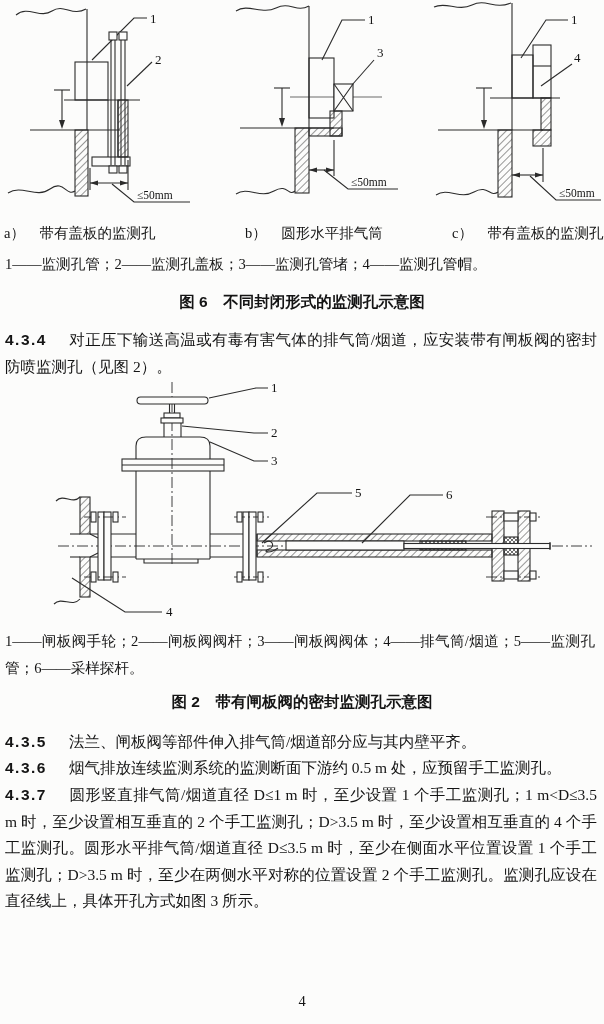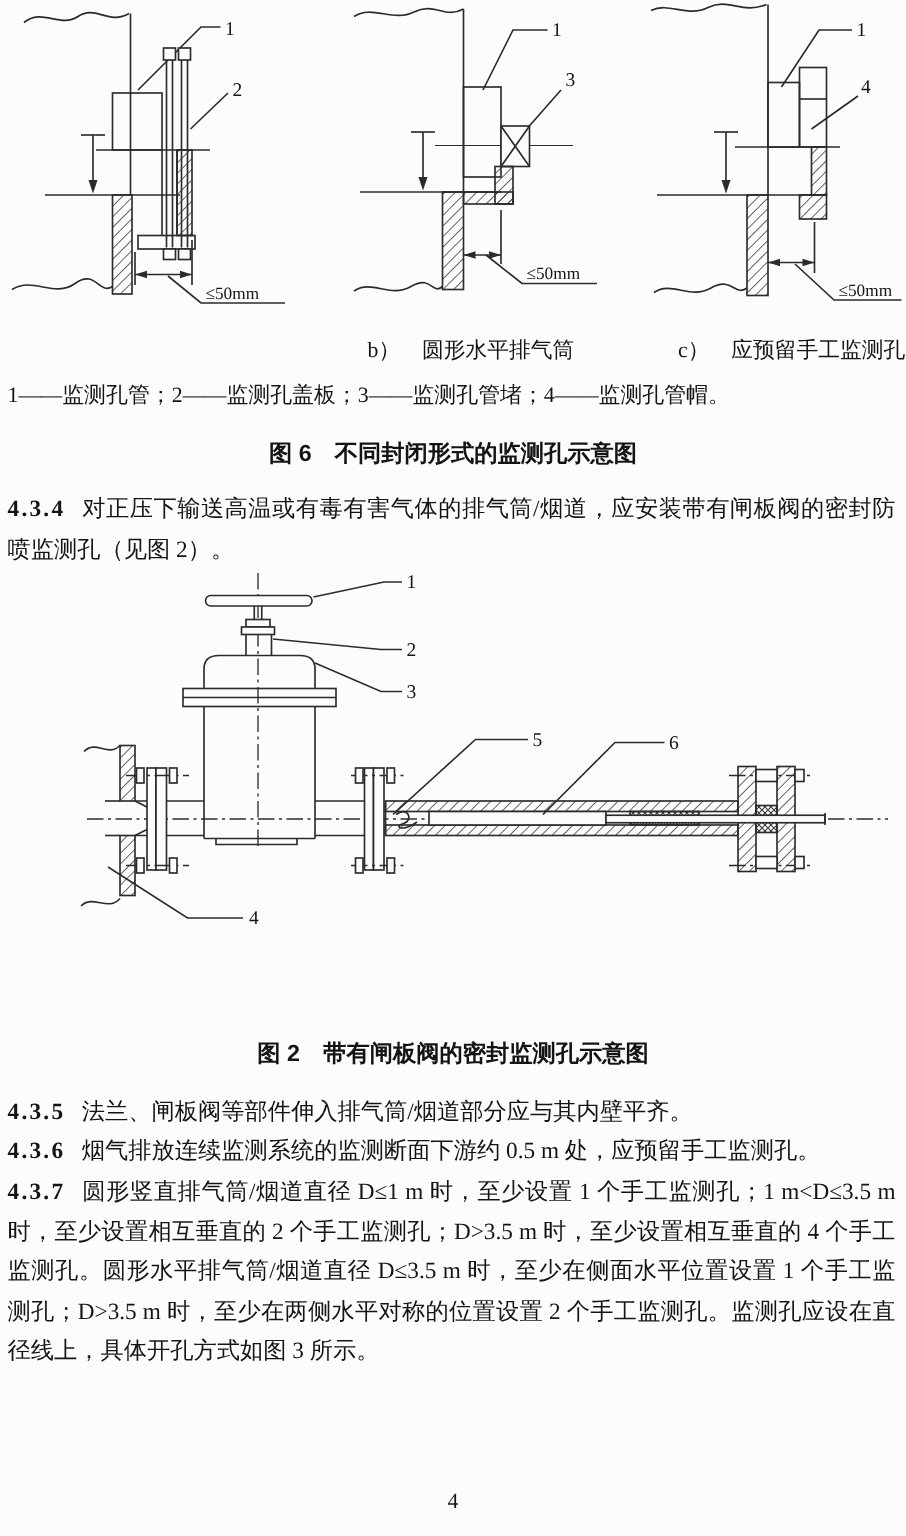--- a/index.html
+++ b/index.html
@@ -4,22 +4,22 @@
 <style>
   html,body{margin:0;padding:0;background:#e8e8e8;}
   .page{position:relative;width:604px;height:1024px;margin:0 auto;background:#fcfcfb;
         font-family:"Liberation Serif","DejaVu Serif",serif;color:#141414;overflow:hidden;}
   .abs{position:absolute;}
   .sublabel{font-size:14.5px;white-space:nowrap;}
   .legend{font-size:14.6px;line-height:27px;text-align:justify;}
   .figcap{width:604px;text-align:center;font-family:"Liberation Sans","DejaVu Sans",sans-serif;
           font-weight:bold;font-size:15.5px;}
   .sec{font-size:15.5px;line-height:26.5px;text-align:justify;}
-  .sec .num{font-family:Liberation Serif, serif;font-weight:bold;
-            letter-spacing:1.5px;margin-right:11px;}
+  .sec .num{font-family:Liberation Sans, sans-serif;font-weight:bold;
+            letter-spacing:1.5px;margin-right:22px;}
   .pagenum{width:604px;text-align:center;font-size:14.5px;}
   svg{display:block;}
   .s{stroke:#2b2b2b;stroke-width:1.1;fill:none;}
   .sw{stroke:#2b2b2b;stroke-width:1.1;fill:#fcfcfb;}
   .t{stroke:#2b2b2b;stroke-width:0.7;fill:none;}
   .hs{stroke:#2b2b2b;stroke-width:1.1;}
   .dd{stroke:#2b2b2b;stroke-width:0.9;fill:none;stroke-dasharray:11 3 2 3;}
   .ah{fill:#2b2b2b;stroke:none;}
   .ct{font-family:"Liberation Serif","DejaVu Serif",serif;font-size:13px;fill:#141414;}
   .dt{font-family:"Liberation Serif","DejaVu Serif",serif;font-size:11.5px;fill:#141414;}
@@ -120,22 +120,23 @@
       <line class="s" x1="543" y1="148" x2="543" y2="182"></line>
       <line class="s" x1="512" y1="175" x2="543" y2="175"></line>
       <polygon class="ah" points="512,175 520,172.5 520,177.5"></polygon>
         <polygon class="ah" points="543,175 535,172.5 535,177.5"></polygon>
       <path class="s" d="M530,176 L556,200 H601"></path>
       <text class="dt" x="559" y="197">≤50mm</text>
       <path class="s" d="M436,195 C448,187 460,200 474,192 S490,198 498,192"></path>
     </g>
   </svg>
 
+  <div class="abs sublabel" style="left:4px;top:224px">a）　带有盖板的监测孔</div>
   <div class="abs sublabel" style="left:245px;top:224px">b）　圆形水平排气筒</div>
-  <div class="abs sublabel" style="left:452px;top:224px">c）　应预留手工监测孔</div>
+  <div class="abs sublabel" style="left:452px;top:224px">c）　带有盖板的监测孔</div>
 
   <div class="abs legend" style="left:5px;top:251px;width:590px">1——监测孔管；2——监测孔盖板；3——监测孔管堵；4——监测孔管帽。</div>
 
   <div class="abs figcap" style="left:0;top:292px">图 6　不同封闭形式的监测孔示意图</div>
 
   <div class="abs sec" style="left:5px;top:327px;width:592px">
     <span class="num">4.3.4</span><span>对正压下输送高温或有毒有害气体的排气筒/烟道，应安装带有闸板阀的密封防喷监测孔（见图 2）。</span>
   </div>
 
   <svg class="abs" style="left:0;top:380px" width="604" height="248" viewBox="0 0 604 248">
@@ -226,20 +227,21 @@
       <line class="dd" x1="486" y1="197" x2="540" y2="197"></line>
       <rect class="sw" x="504" y="191" width="14" height="8"></rect>
       <rect class="sw" x="530" y="191" width="6" height="8"></rect>
       <rect class="hs" x="504" y="157" width="14" height="7" fill="url(#x2)"></rect>
       <rect class="hs" x="504" y="168" width="14" height="7" fill="url(#x2)"></rect>
     </g>
     <rect class="sw" x="404" y="163.5" width="146" height="5"></rect>
     <line class="s" x1="550" y1="162" x2="550" y2="170"></line>
   </svg>
 
+  <div class="abs legend" style="left:5px;top:628px;width:590px">1——闸板阀手轮；2——闸板阀阀杆；3——闸板阀阀体；4——排气筒/烟道；5——监测孔管；6——采样探杆。</div>
 
   <div class="abs figcap" style="left:0;top:692px">图 2　带有闸板阀的密封监测孔示意图</div>
 
   <div class="abs sec" style="left:5px;top:729px;width:592px">
     <span class="num">4.3.5</span><span>法兰、闸板阀等部件伸入排气筒/烟道部分应与其内壁平齐。</span>
   </div>
   <div class="abs sec" style="left:5px;top:755px;width:592px">
     <span class="num">4.3.6</span><span>烟气排放连续监测系统的监测断面下游约 0.5 m 处，应预留手工监测孔。</span>
   </div>
   <div class="abs sec" style="left:5px;top:782px;width:592px">

